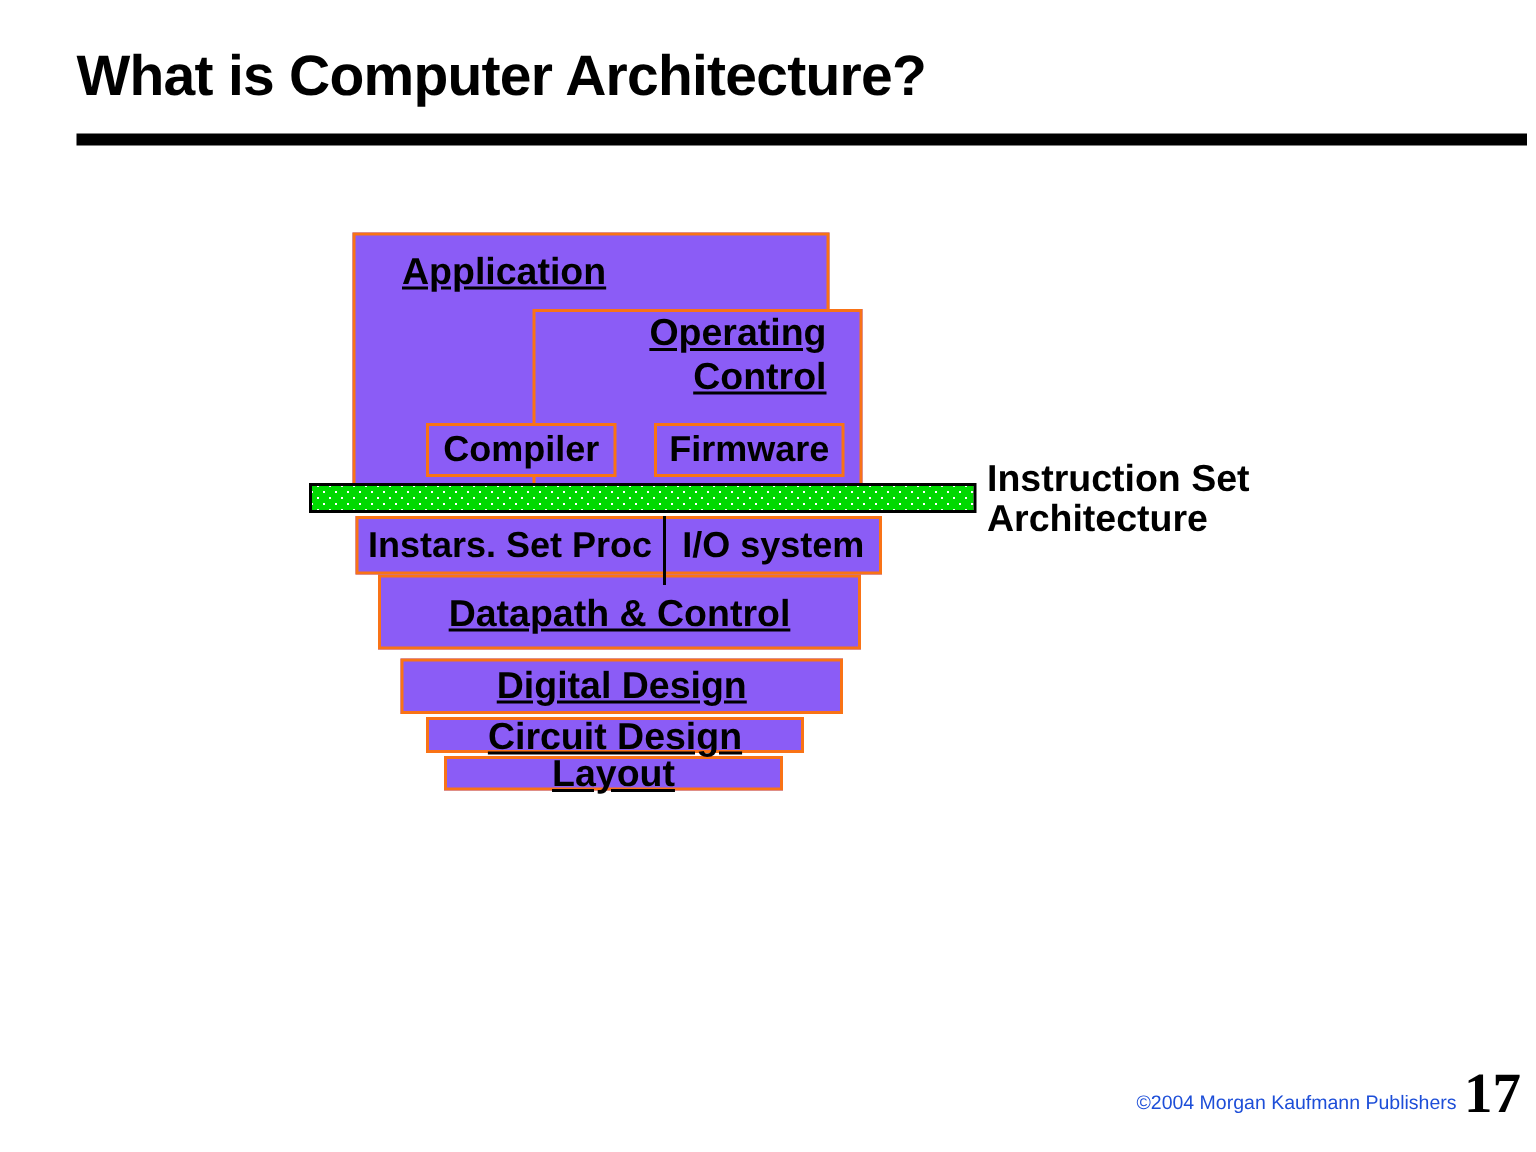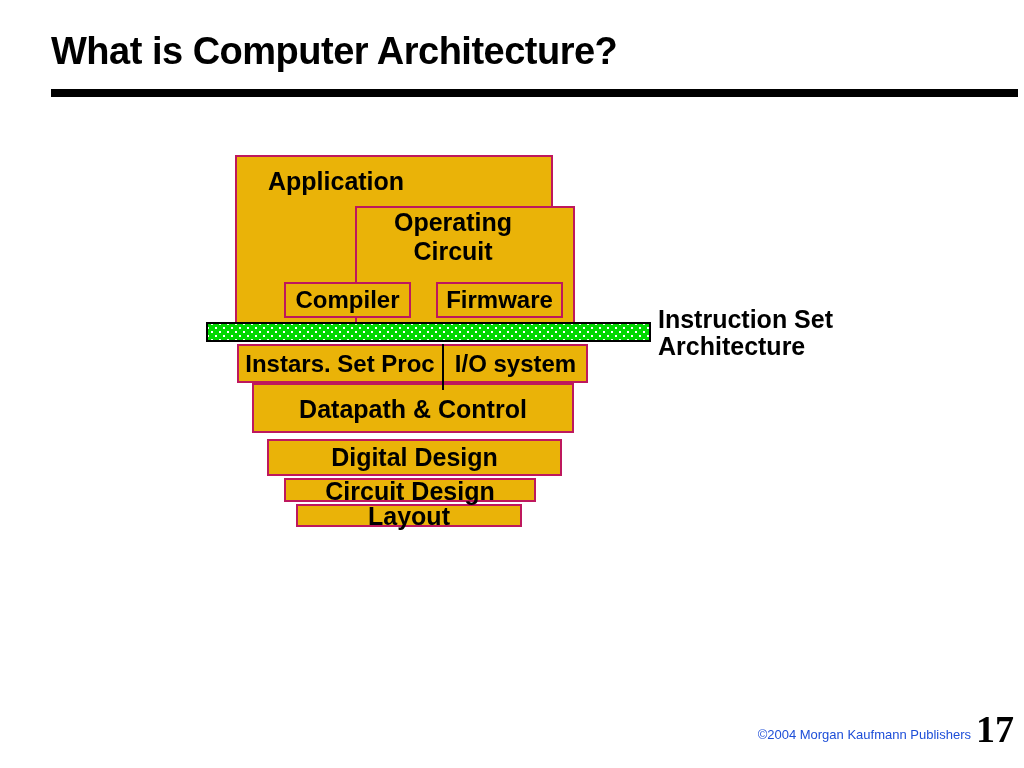--- a/index.html
+++ b/index.html
@@ -25,47 +25,48 @@
   .title-rule {
     position: absolute;
     left: 38px;
     top: 89px;
     width: 967px;
     height: 8px;
     background: #000000;
   }
   .box {
     position: absolute;
-    background: #eab308;
-    border: 2px solid #be185d;
+    background: #8b5cf6;
+    border: 2px solid #f97316;
     box-sizing: border-box;
   }
   .lbl {
     position: absolute;
     font-weight: bold;
     font-size: 25px;
     white-space: nowrap;
     line-height: 26px;
+    text-decoration: underline;
   }
   .cell {
     position: absolute;
     display: flex;
     align-items: center;
     justify-content: center;
     font-weight: bold;
     font-size: 24px;
     white-space: nowrap;
   }
   
   .app-box  { left: 222px; top: 155px; width: 318px; height: 185px; z-index: 1; }
   .os-box   { left: 342px; top: 206px; width: 220px; height: 134px; z-index: 2; }
   .comp-box { left: 271px; top: 282px; width: 127px; height: 36px; z-index: 3; }
   .firm-box { left: 423px; top: 282px; width: 127px; height: 36px; z-index: 3; }
   .app-lbl  { left: 255px; top: 168px; z-index: 5; }
-  .os-lbl   { left: 342px; top: 208px; width: 196px; text-align: center; z-index: 5; line-height: 29px; }
+  .os-lbl   { left: 342px; top: 208px; width: 196px; text-align: right; z-index: 5; line-height: 29px; }
   
   .isa-bar {
     position: absolute;
     left: 193px; top: 322px; width: 445px; height: 20px;
     box-sizing: border-box;
     border: 2px solid #000000;
     background-color: #ffffff;
     z-index: 4;
   }
   .isa-lbl {
@@ -128,21 +129,21 @@
   <div class="box comp-box cell">
     <span>Compiler</span>
   </div>
   <div class="box firm-box cell">
     <span>Firmware</span>
   </div>
 
   <div class="lbl app-lbl">Application</div>
   <div class="lbl os-lbl">
     <div>Operating</div>
-    <div>Circuit</div>
+    <div>Control</div>
   </div>
 
   <div class="isa-bar" id="isa-bar" style="background-image: radial-gradient(circle, rgb(0, 217, 0) 58%, rgba(0, 0, 0, 0) 62%), radial-gradient(circle, rgb(0, 217, 0) 58%, rgba(0, 0, 0, 0) 62%); background-size: 8px 8px, 8px 8px; background-position: 0px 0px, 4px 4px;"></div>
   <div class="isa-lbl">
     <div>Instruction Set</div>
     <div>Architecture</div>
   </div>
 
   <div class="box proc-io-box"></div>
   <div class="cell proc-cell">

